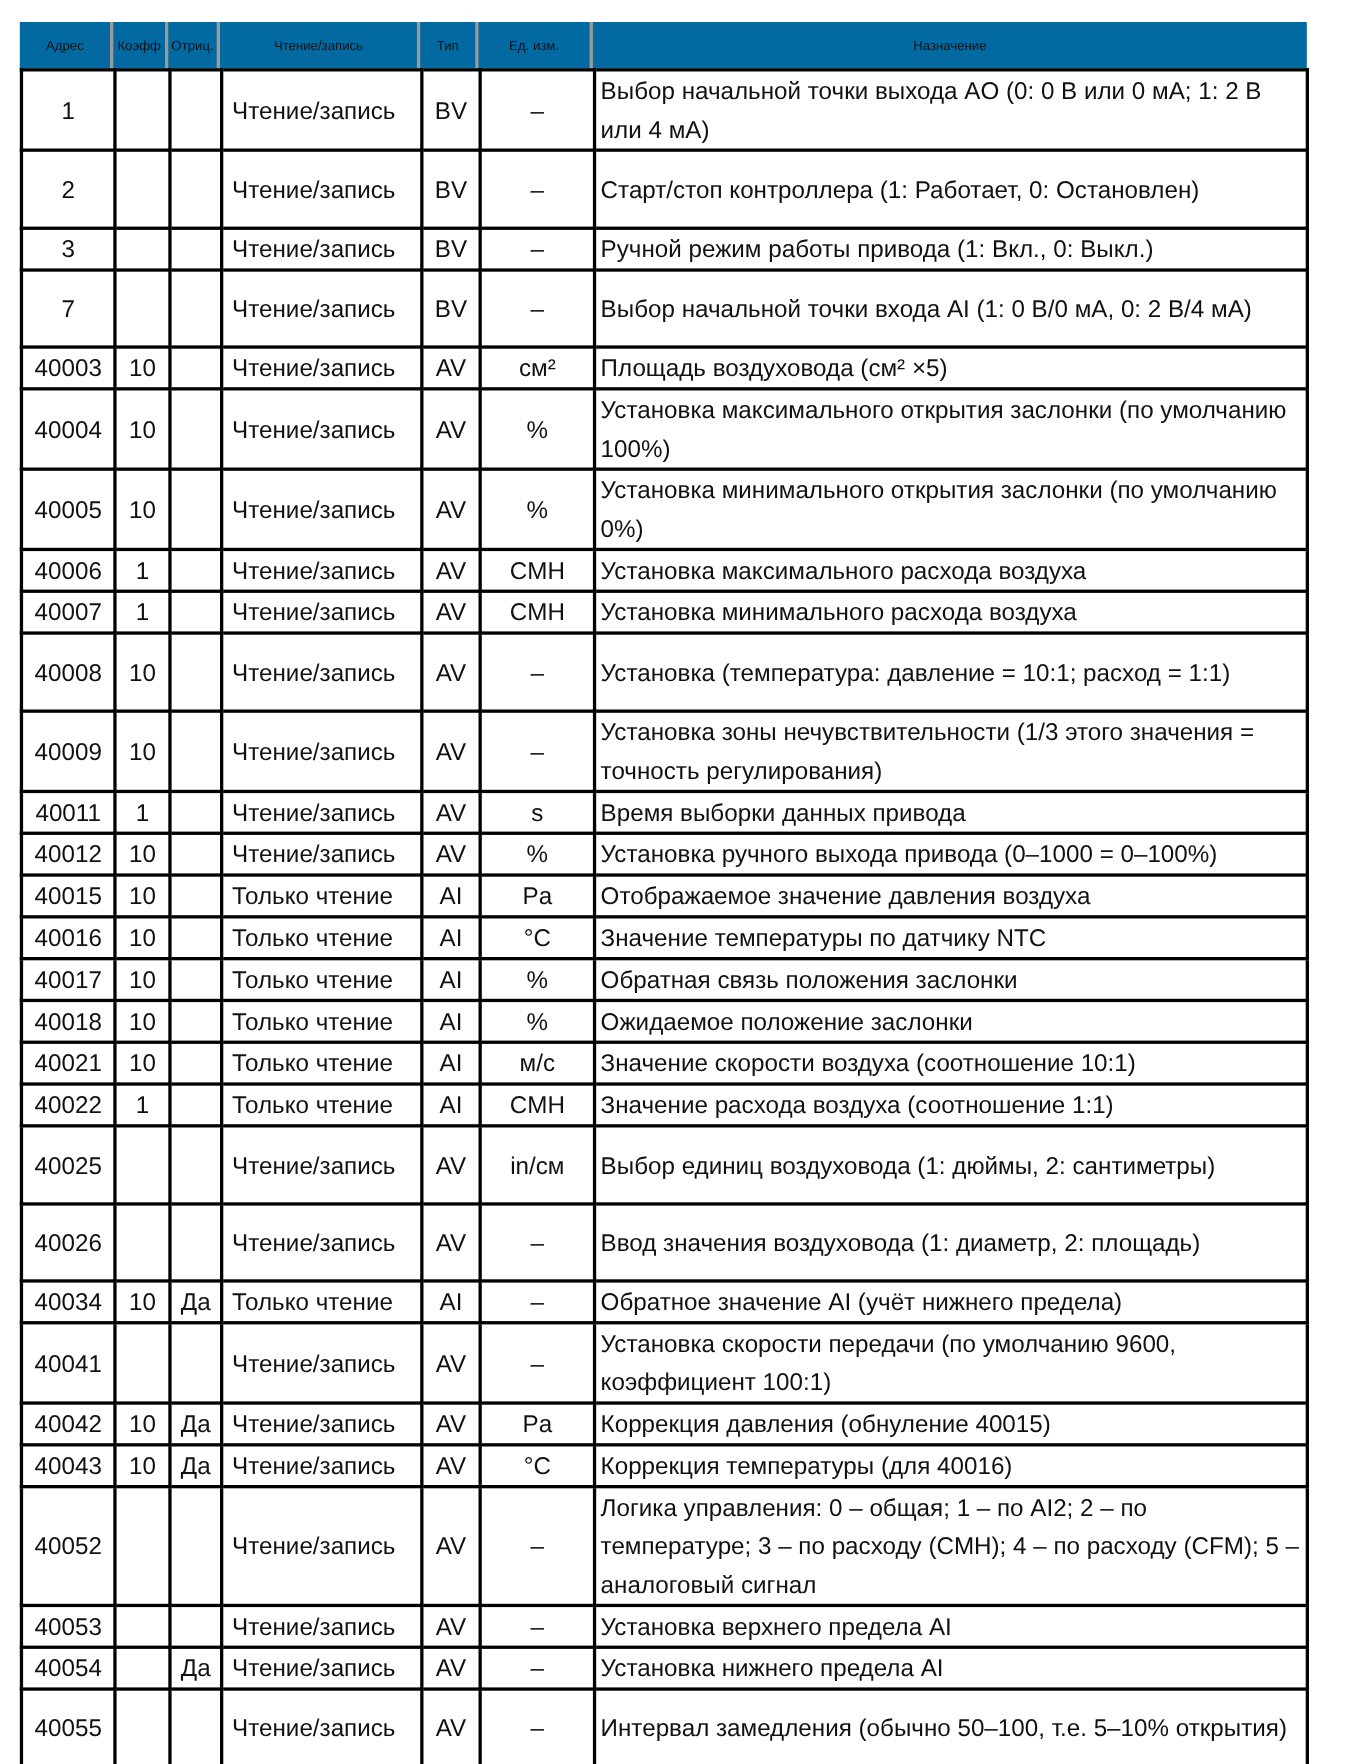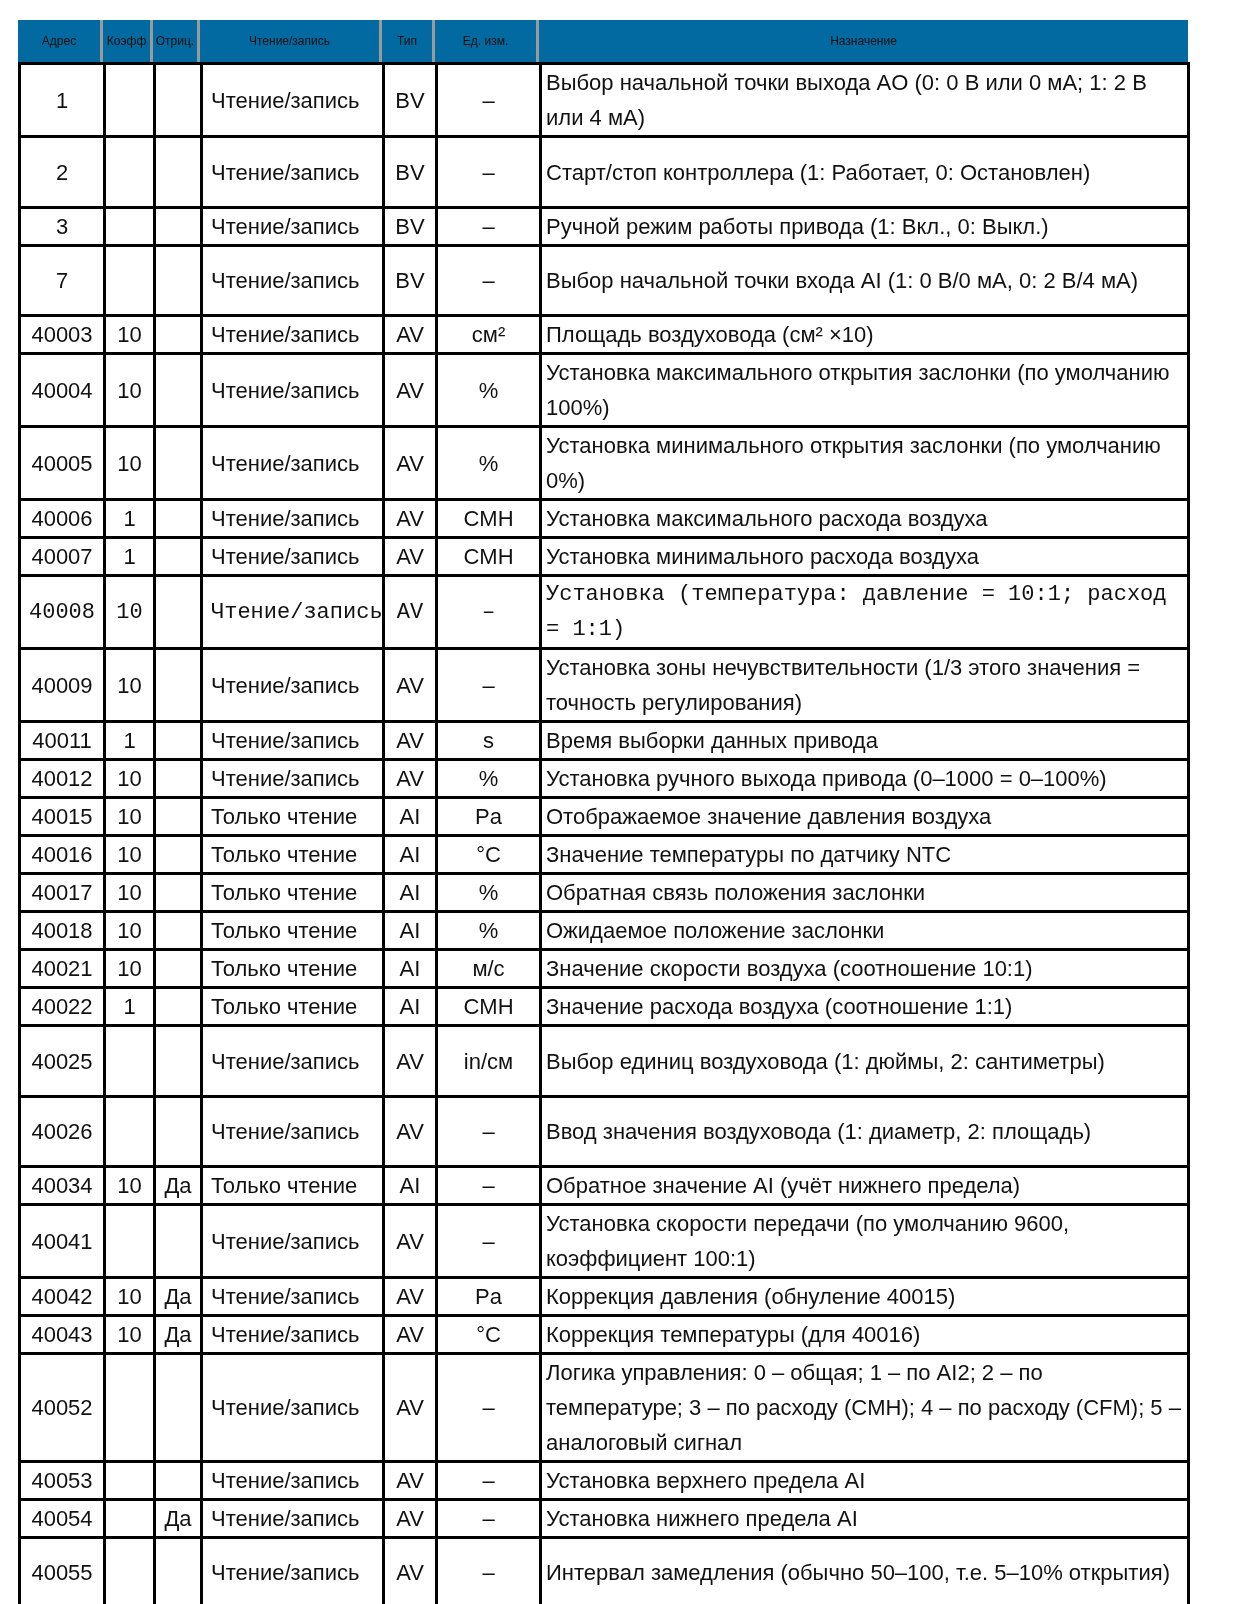--- a/index.html
+++ b/index.html
@@ -72,21 +72,21 @@
         <td>–</td>
         <td class="desc">Выбор начальной точки входа AI (1: 0 В/0 мА, 0: 2 В/4 мА)</td>
       </tr>
       <tr style="height: 36px;">
         <td>40003</td>
         <td>10</td>
         <td></td>
         <td class="l">Чтение/запись</td>
         <td>AV</td>
         <td>см²</td>
-        <td class="desc">Площадь воздуховода (см² ×10)</td>
+        <td class="desc">Площадь воздуховода (см² ×5)</td>
       </tr>
       <tr style="height: 70px;">
         <td>40004</td>
         <td>10</td>
         <td></td>
         <td class="l">Чтение/запись</td>
         <td>AV</td>
         <td>%</td>
         <td class="desc">Установка максимального открытия заслонки (по умолчанию 100%)</td>
       </tr>
@@ -110,21 +110,21 @@
       </tr>
       <tr style="height: 35px;">
         <td>40007</td>
         <td>1</td>
         <td></td>
         <td class="l">Чтение/запись</td>
         <td>AV</td>
         <td>CMH</td>
         <td class="desc">Установка минимального расхода воздуха</td>
       </tr>
-      <tr style="height: 71px; font-family: Liberation Mono, monospace;">
+      <tr style="height: 71px;">
         <td>40008</td>
         <td>10</td>
         <td></td>
         <td class="l">Чтение/запись</td>
         <td>AV</td>
         <td>–</td>
         <td class="desc">Установка (температура: давление = 10:1; расход = 1:1)</td>
       </tr>
       <tr style="height: 71px;">
         <td>40009</td>

